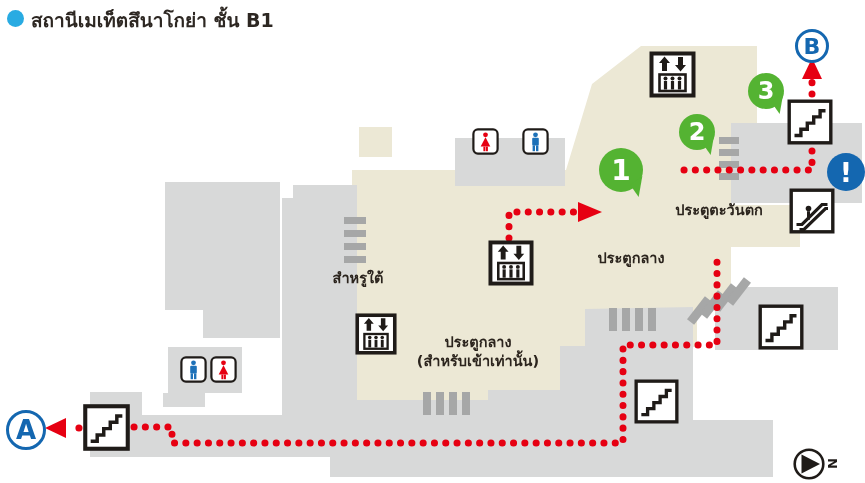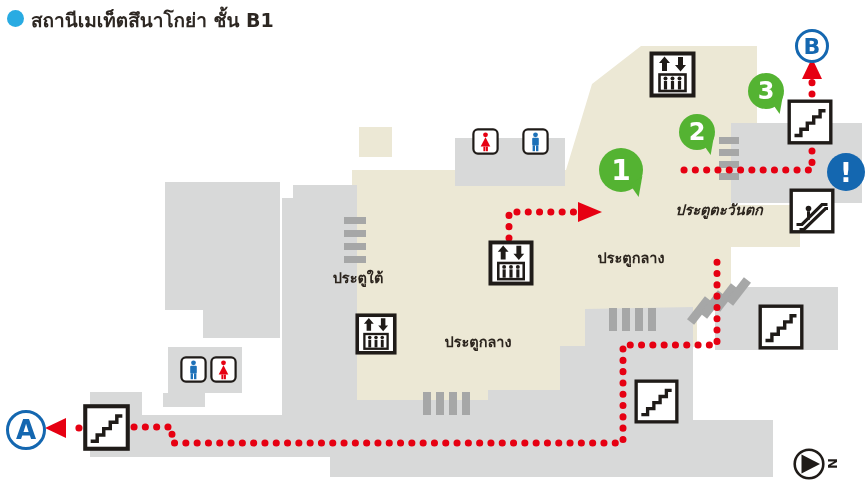--- a/index.html
+++ b/index.html
@@ -95,27 +95,28 @@
     <polygon points="578,202 578,222 602,212" fill="#e60012"></polygon>
     <polygon points="802,79 822,79 812,58" fill="#e60012"></polygon>
     <polygon points="66,418 66,438 45,428" fill="#e60012"></polygon>
   </svg>
 
   <div class="title-row">
     <span class="title-bullet"></span>
     <span class="title-text">สถานีเมเท็ตสึนาโกย่า ชั้น B1</span>
   </div>
 
-  <div class="maplabel" style="left:660px;top:201px;width:118px;font-style:italic;">ประตูตะวันตก</div>
-  <div class="maplabel" style="left:322px;top:269px;width:72px;">ประตูใต้</div>
+  <div class="maplabel" style="left:660px;top:201px;width:118px;">ประตูตะวันตก</div>
+  <div class="maplabel" style="left:322px;top:269px;width:72px;">สำหรูใต้</div>
   <div class="maplabel" style="left:550px;top:249px;width:162px;">
     <span>ประตูกลาง</span>
   </div>
   <div class="maplabel" style="left:394px;top:333px;width:168px;">
     <span>ประตูกลาง</span>
+    <span>(สำหรับเข้าเท่านั้น)</span>
   </div>
 
   <div class="icon" style="left:649px;top:51px;width:47px;height:47px;">
     <svg viewBox="0 0 47 47">
         <rect x="2.5" y="2.5" width="42" height="42" fill="#fff" stroke="#1f1b18" stroke-width="4"></rect>
         <polygon fill="#1f1b18" points="15.5,5.5 21,12 18,12 18,20 13,20 13,12 10,12"></polygon>
         <polygon fill="#1f1b18" points="31.5,20.5 37,14 34,14 34,6 29,6 29,14 26,14"></polygon>
         <rect x="10.5" y="23.5" width="26" height="16.5" fill="#fff" stroke="#1f1b18" stroke-width="2.6"></rect>
         <g fill="#1f1b18">
           <circle cx="16.5" cy="27.5" r="2"></circle>

